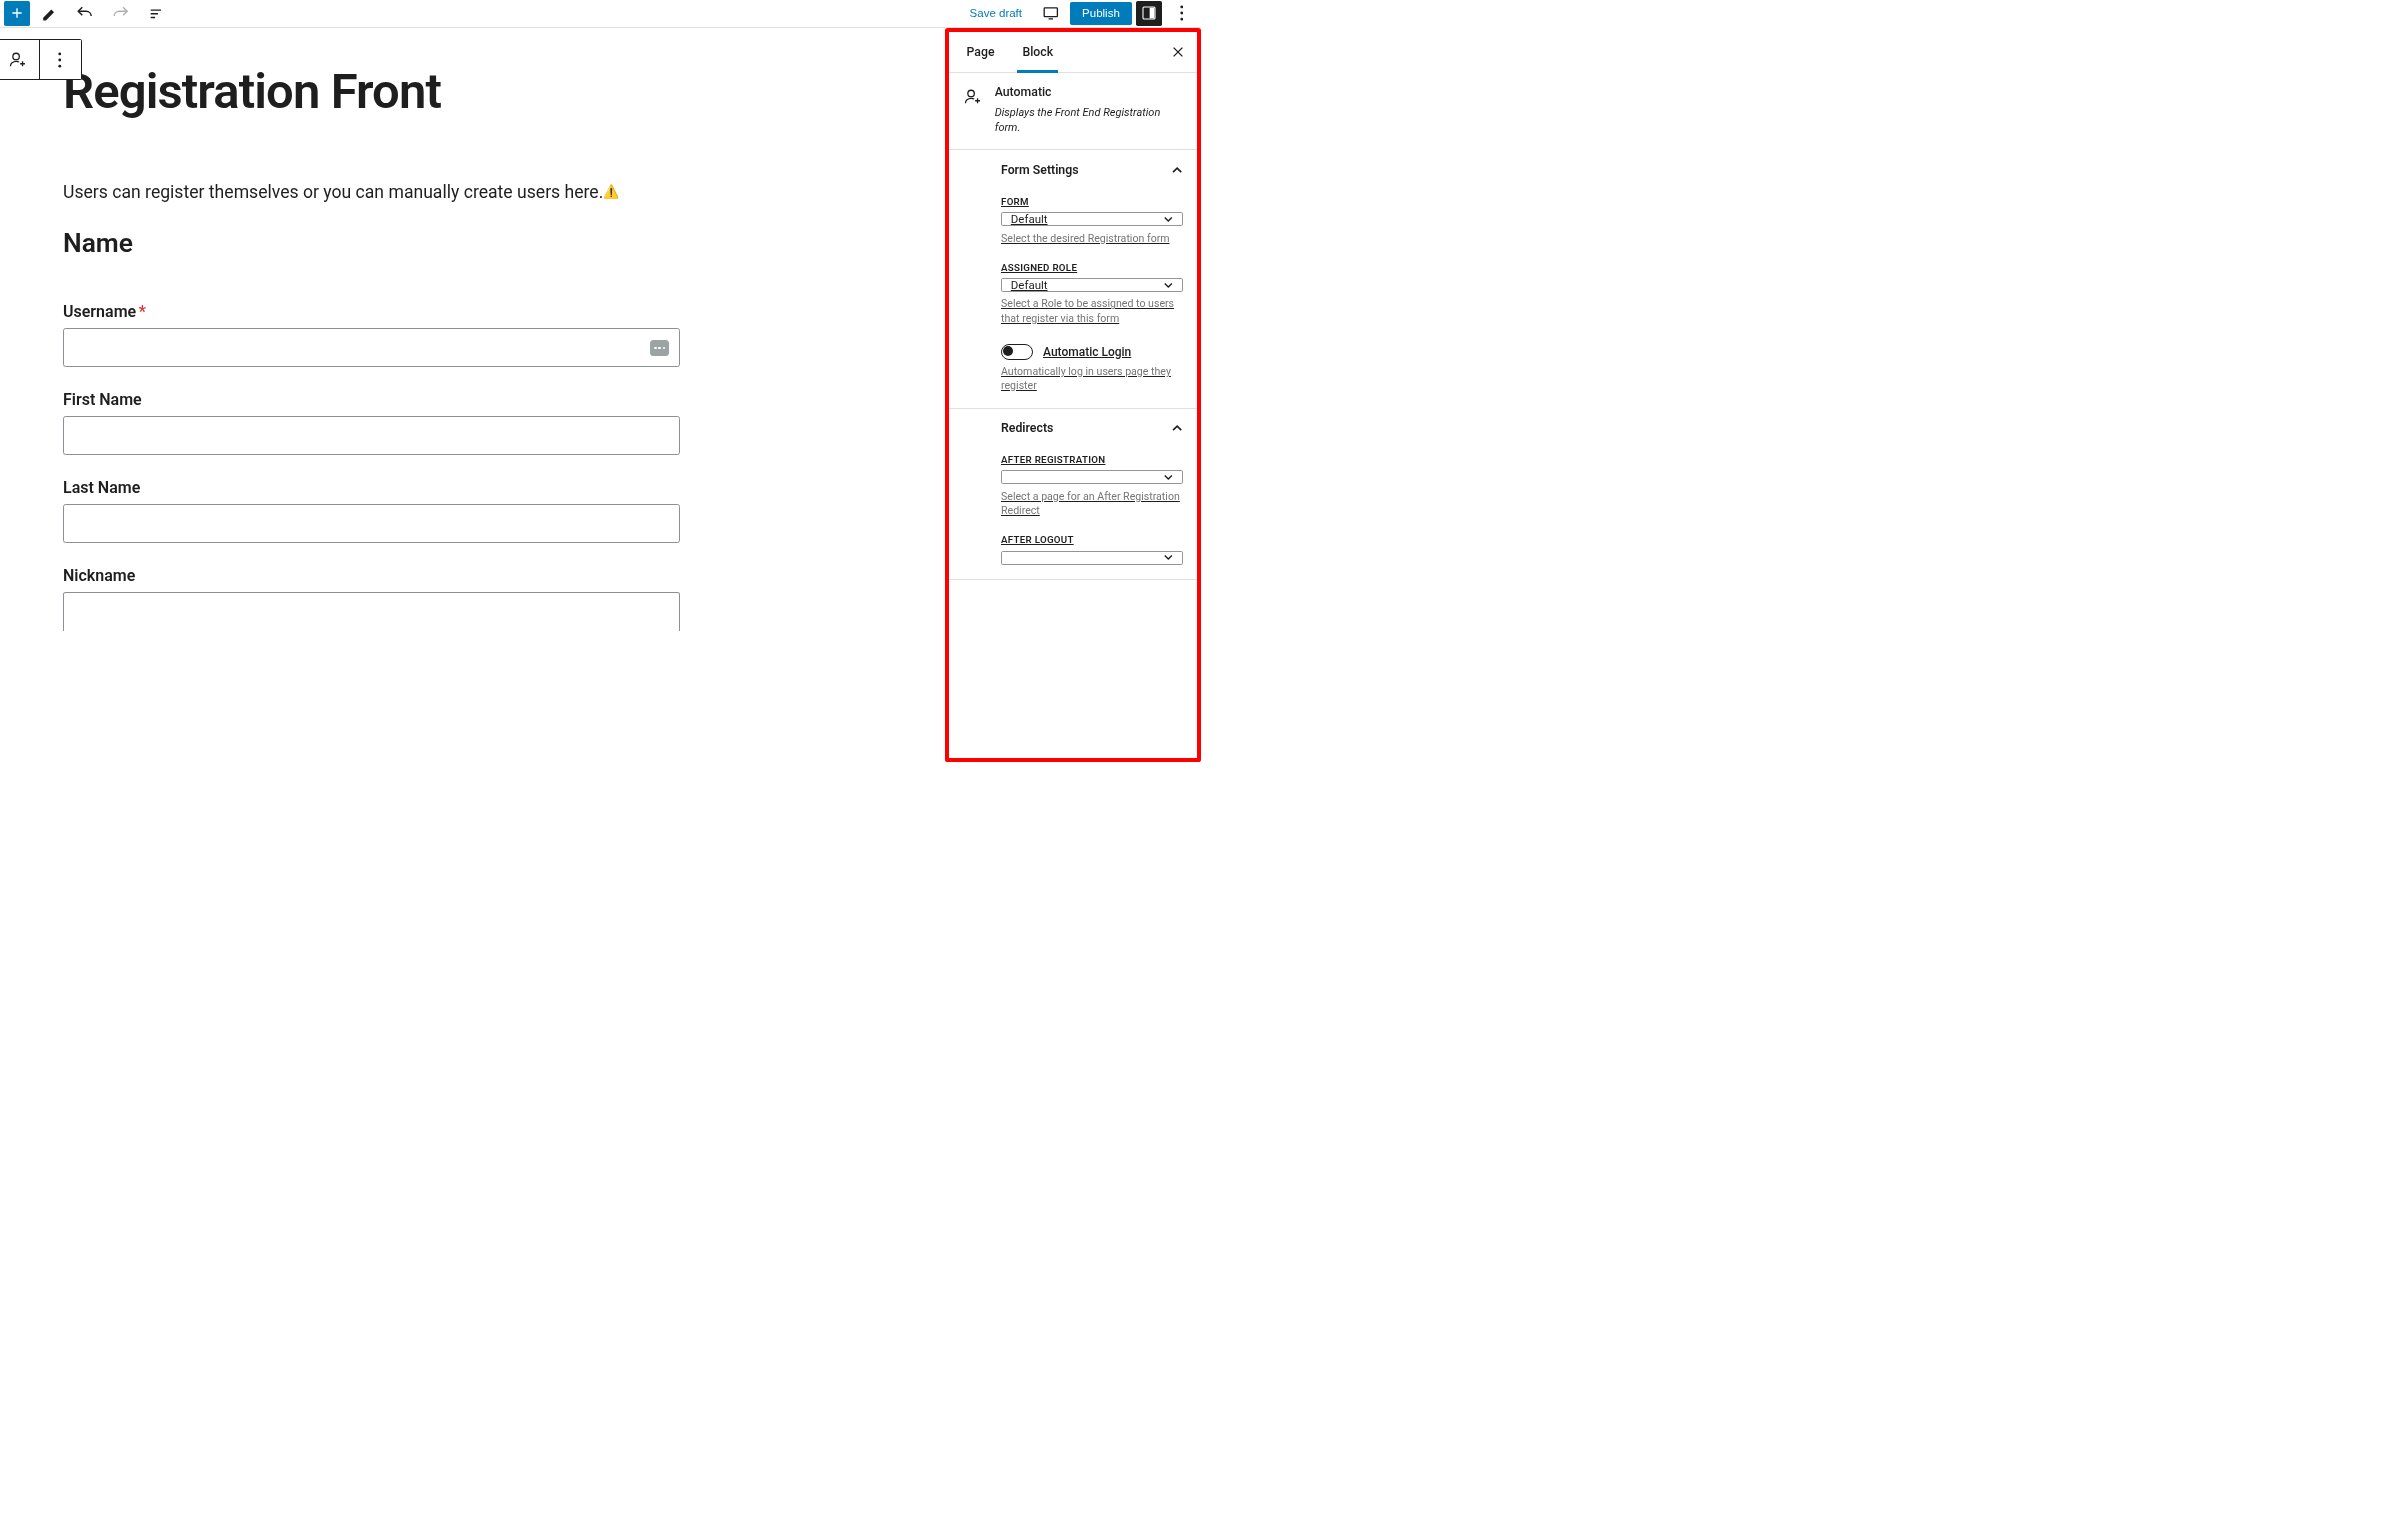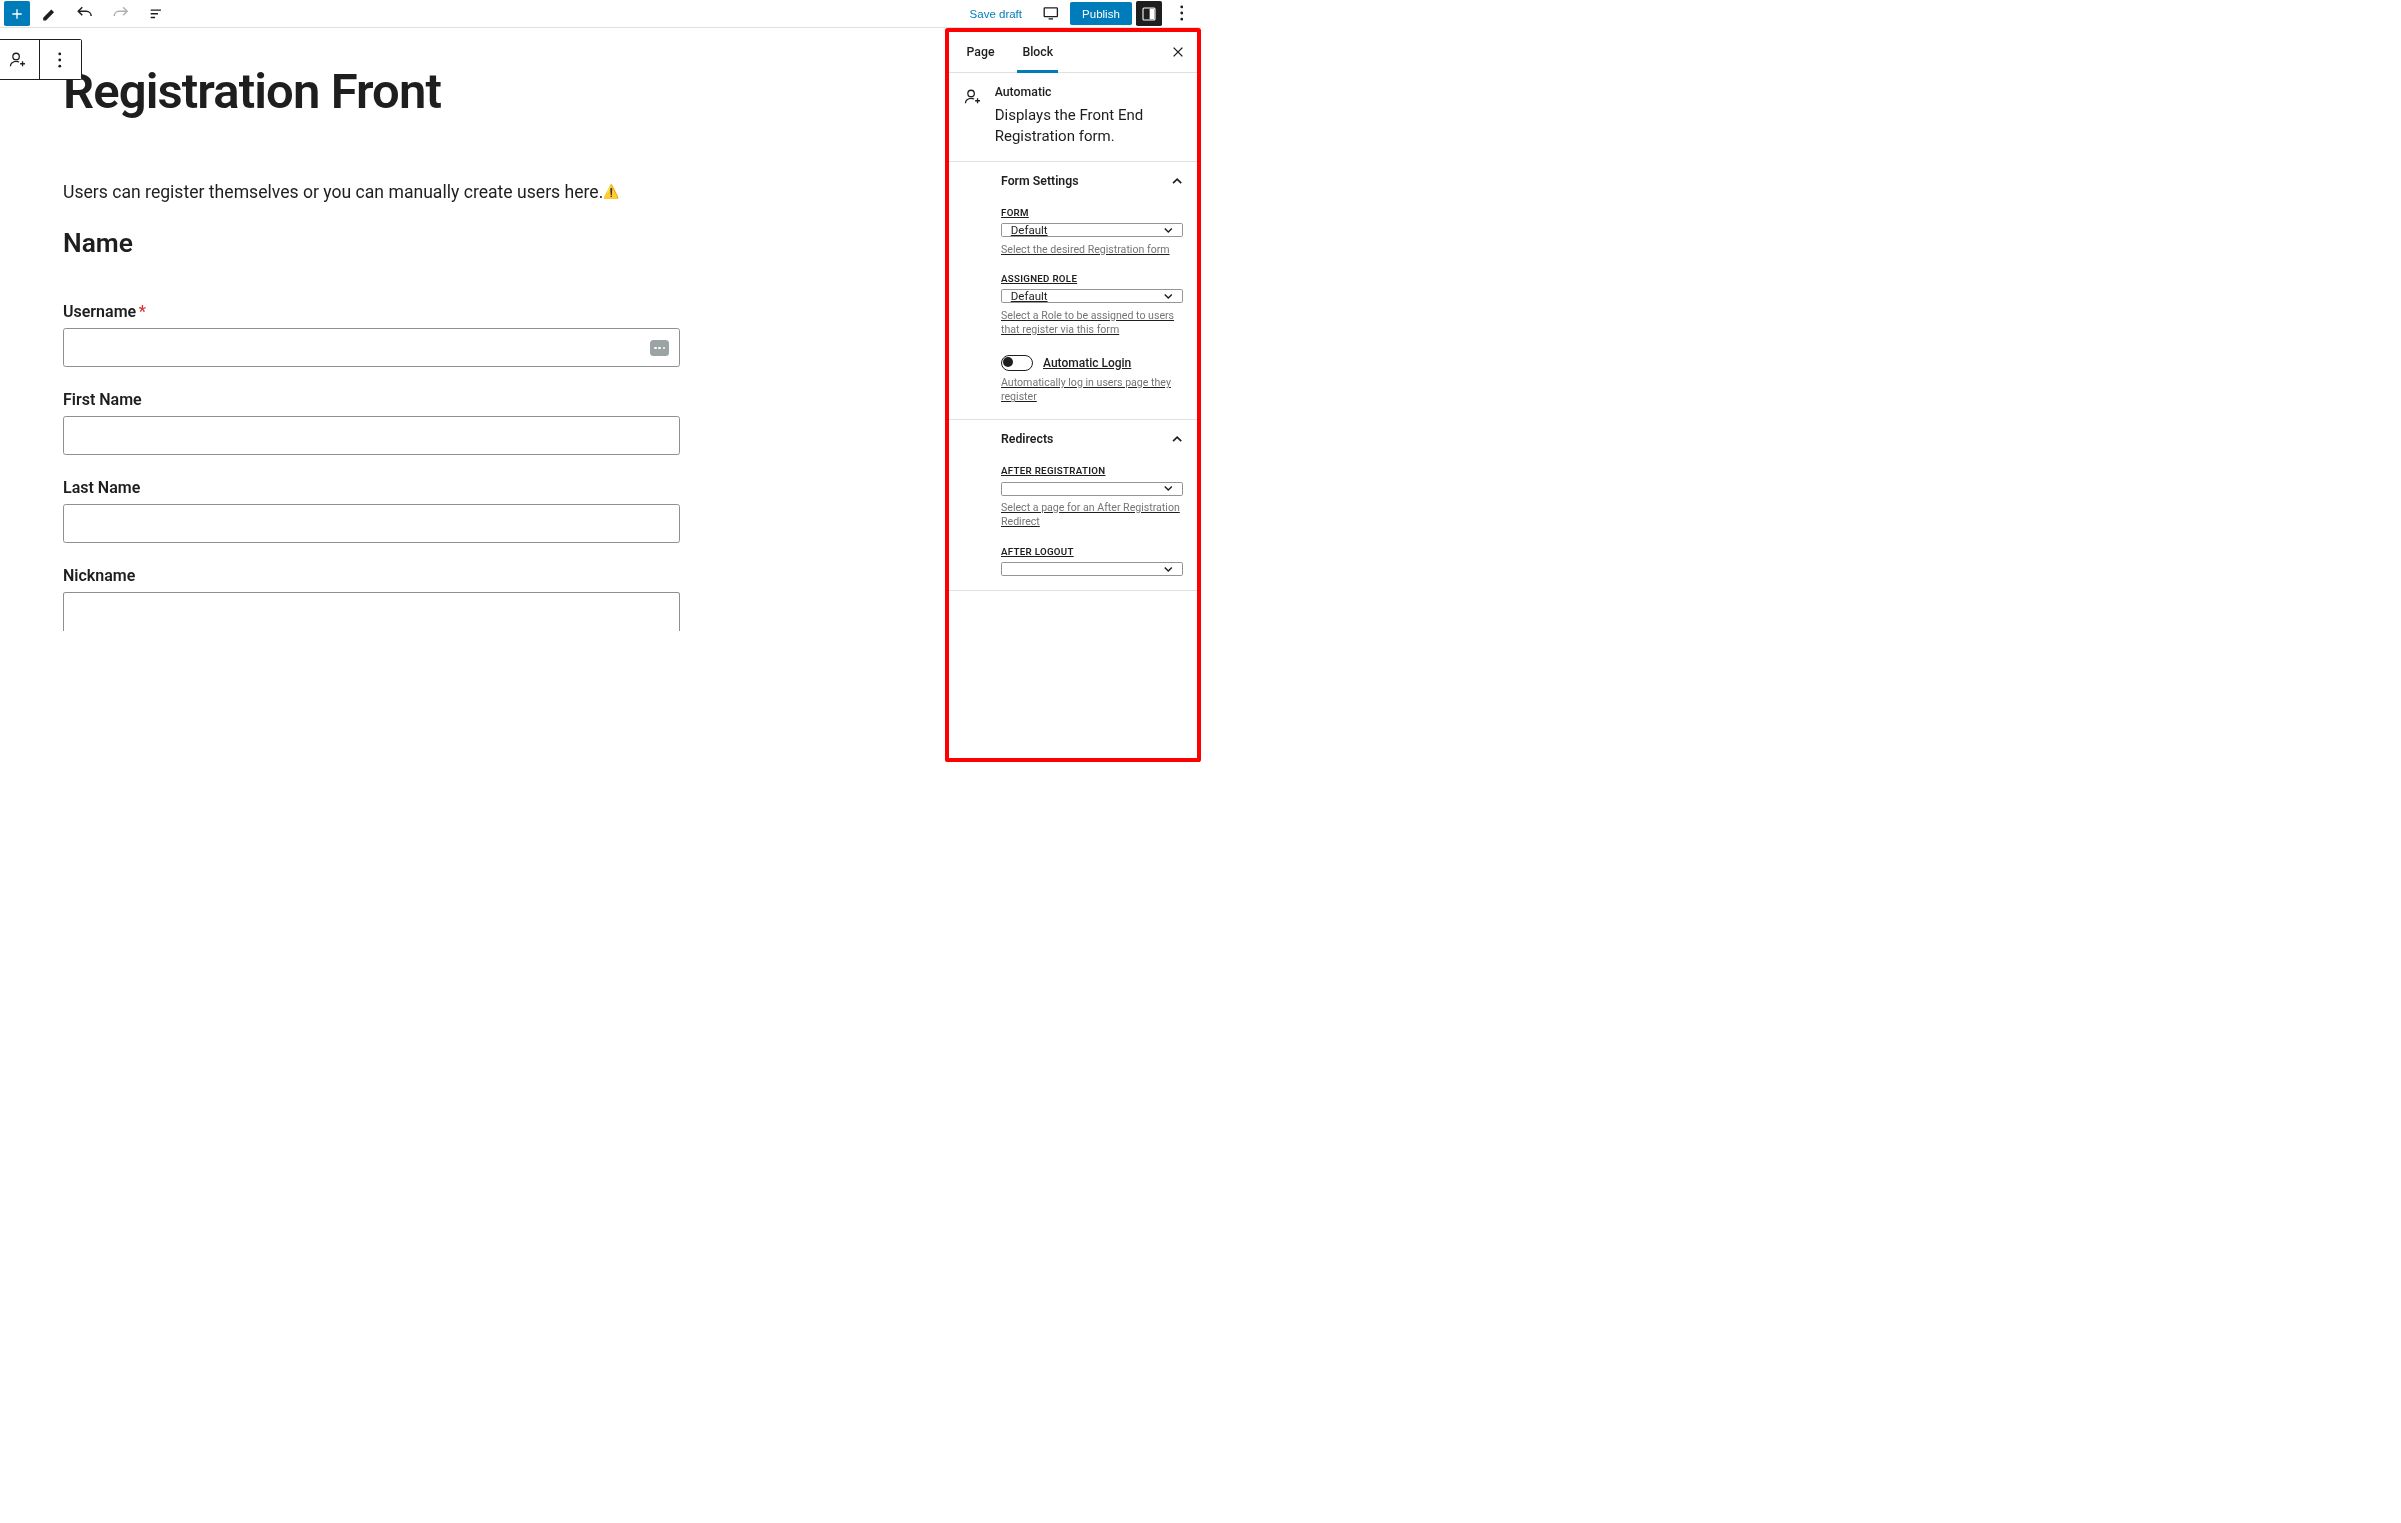--- a/index.html
+++ b/index.html
@@ -8,20 +8,21 @@
     background: #fff;
     color: #1e1e1e;
     width: 1201px;
     height: 762px;
     overflow: hidden;
   }
   
   .topbar {
     height: 28px;
     display: flex;
+    align-items: center;
     justify-content: space-between;
     padding: 0 3.5px;
     border-bottom: 0.9px solid #e0e0e0;
   }
   .topbar-left, .topbar-right { display: flex; align-items: center; gap: 3.5px; }
   .icon-btn {
     width: 32px; height: 26.4px;
     display: flex; align-items: center; justify-content: center;
     border: none; background: transparent; cursor: pointer; border-radius: 1.8px;
   }
@@ -162,21 +163,21 @@
     cursor:pointer;background:none;border:none;
   }
   .block-info {
     display:flex;
     gap:12.3px;
     padding: 12.3px 14px 14px 14px;
     border-bottom: 0.9px solid #e0e0e0;
   }
   .block-info .bi-icon { width:19.4px;height:19.4px;flex-shrink:0;margin-top:1.8px; }
   .block-info .bi-title { font-size:12.3px;font-weight:500;margin-bottom:5.3px; }
-  .block-info .bi-desc { font-size:15px;color:#1e1e1e;line-height:1.4; }
+  .block-info .bi-desc { font-size:11px;color:#1e1e1e;line-height:1.4;font-style:italic; }
 
   .panel { border-bottom: 0.9px solid #e0e0e0; padding-left: 38px; }
   .panel-head {
     display:flex;align-items:center;justify-content:space-between;
     padding: 12.3px 14px;
     font-size:12.3px;font-weight:600;
     cursor:pointer;
   }
   .panel-body { padding: 0 14px 14px 14px; text-decoration: underline; }
   .field-label {

